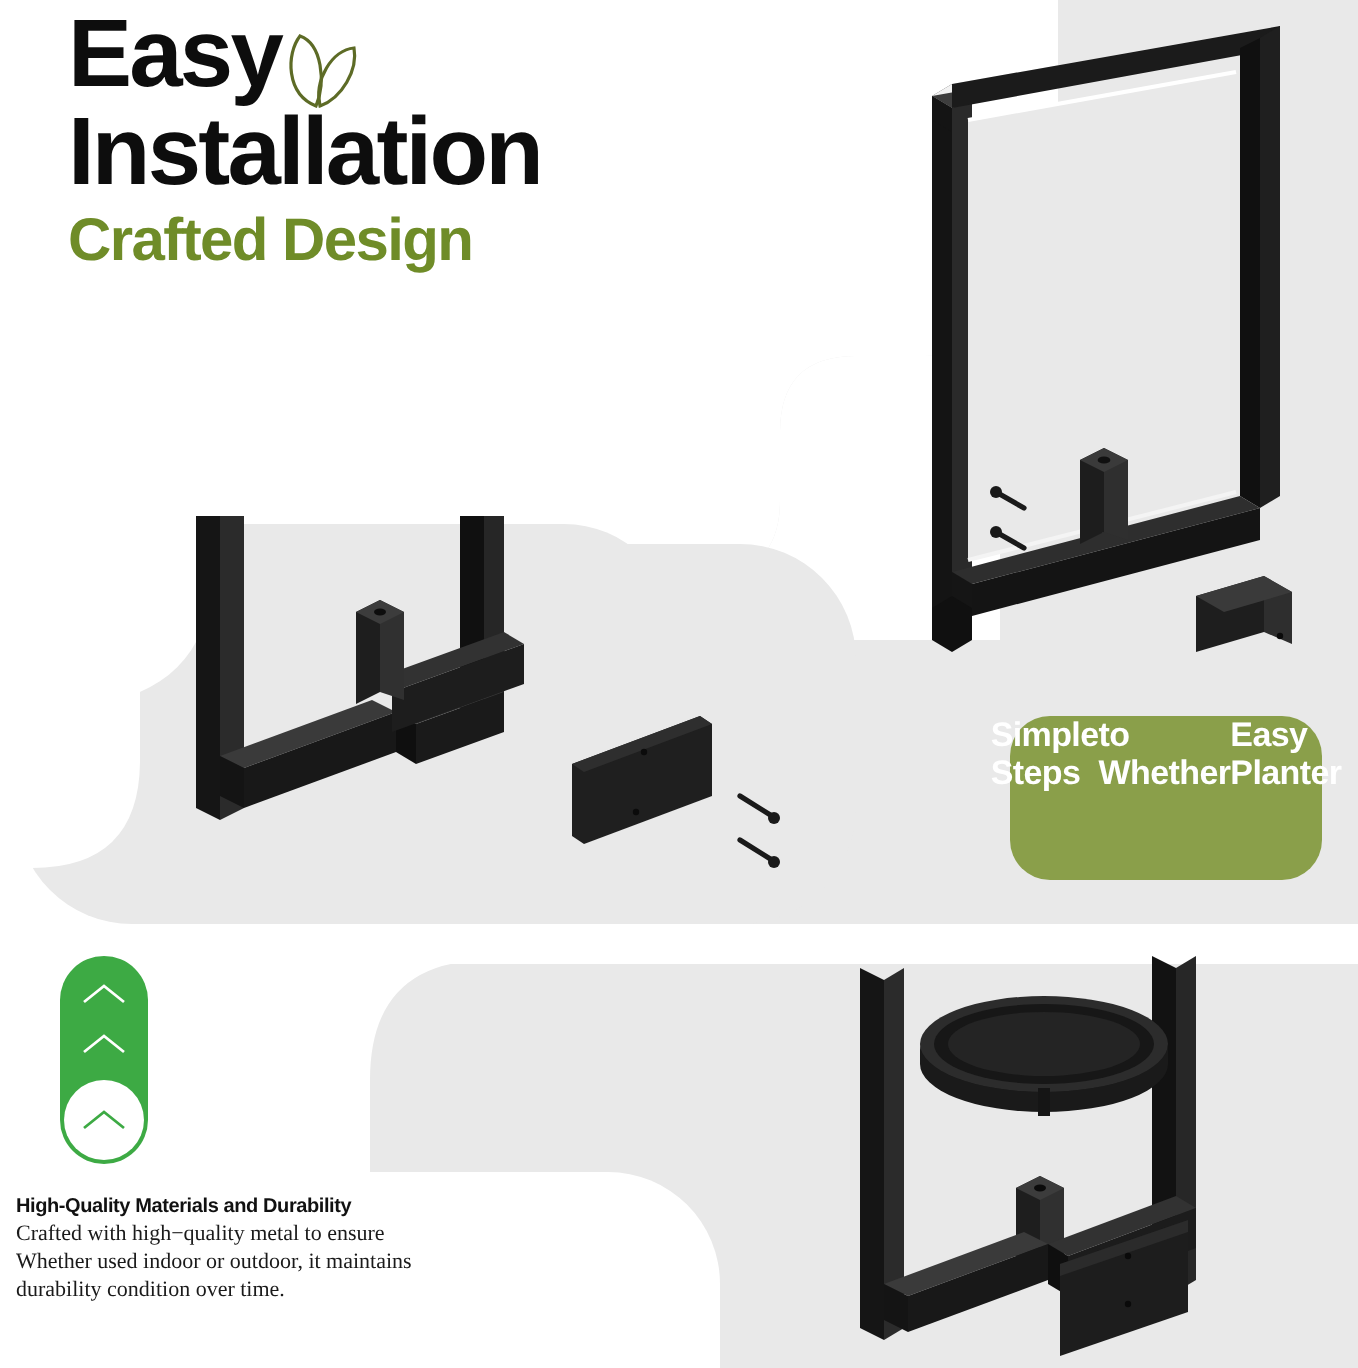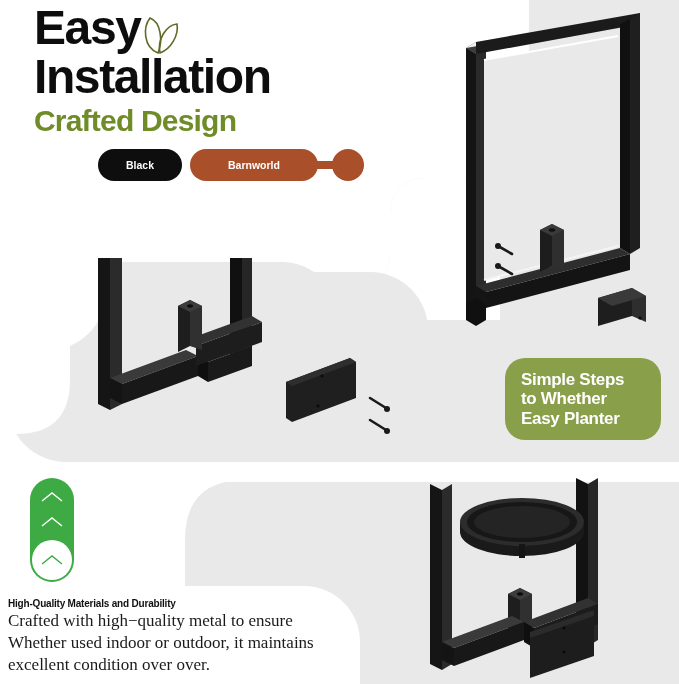--- a/index.html
+++ b/index.html
@@ -99,21 +99,21 @@
   #barn-halo{
     position:absolute;left:186px;top:140px;width:60px;height:50px;
     border-radius:50%;background:transparent;
     box-shadow:0 0 0 6px #ffffff;z-index:-1;
   }
 
   
   #badge{
     position:absolute;left:505px;top:358px;width:156px;height:82px;
     background:#8a9f4a;border-radius:20px;
-    display:flex;flex-direction:column;justify-content:center;
+    display:flex;justify-content:center;
     padding:0 16px;box-sizing:border-box;
   }
   #badge span{
     color:#ffffff;font-size:17px;font-weight:700;line-height:1.14;
     letter-spacing:-0.3px;
   }
 
   
   #scroll-pill{
     position:absolute;left:30px;top:478px;width:44px;height:104px;
@@ -129,21 +129,21 @@
   }
 
   
   #copy{position:absolute;left:8px;top:598px;width:330px;}
   #copy-title{
     font-size:10px;font-weight:700;color:#111;letter-spacing:-0.2px;
     margin:0 0 1px 0;
   }
   #copy-body{
     font-family:"Liberation Serif", serif;
-    font-size:17px;color:#1a1a1a;line-height:1.28;margin:0;
+    font-size:11px;color:#1a1a1a;line-height:1.28;margin:0;
   }
   #copy-body div{white-space:nowrap;}
 
   
   .illo{position:absolute;}
   #illo-frame{left:440px;top:8px;width:239px;height:340px;}
   #illo-ubase{left:90px;top:258px;width:340px;height:200px;}
   #illo-tray{left:400px;top:470px;width:279px;height:214px;}
 </style>
 </head>
@@ -181,30 +181,20 @@
     <div class="h-line2">Installation</div>
     <div class="h-line3">Crafted Design</div>
   </div>
 
   <svg id="leaf-icon" viewBox="0 0 46 44">
     <path d="M21,40 C6,34 6,14 13,5 C24,9 26,28 21,40 Z" fill="none" stroke="#5d6b26" stroke-width="1.6"></path>
     <path d="M23,40 C34,36 42,22 40,11 C29,12 20,27 23,40 Z" fill="none" stroke="#5d6b26" stroke-width="1.6"></path>
   </svg>
 
   <div id="barn-halo"></div>
-  <div id="swatch-row">
-    <div class="swatch" id="swatch-black">
-      <span>Black</span>
-    </div>
-    <div class="swatch" id="swatch-barn">
-      <span>Barnworld</span>
-      <span id="barn-neck"></span>
-      <span id="barn-knob"></span>
-    </div>
-  </div>
 
   <svg class="illo" id="illo-frame" viewBox="0 0 239 340">
 
     <g>
 
       <polygon points="26,40 36,46 36,310 26,304" fill="#141414"></polygon>
       <polygon points="36,46 46,40 46,304 36,310" fill="#2a2a2a"></polygon>
       <polygon points="26,40 36,34 46,40 36,46" fill="#3d3d3d"></polygon>
 
       <polygon points="26,40 36,34 200,5 190,11" fill="#f2f2f2"></polygon>
@@ -342,17 +332,17 @@
         <polyline points="2,10 12,2 22,10" fill="none" stroke="#3daa44" stroke-width="1.4"></polyline>
       </svg>
     </div>
   </div>
 
   <div id="copy">
     <div id="copy-title">High-Quality Materials and Durability</div>
     <div id="copy-body">
       <div>Crafted with high−quality metal to ensure</div>
       <div>Whether used indoor or outdoor, it maintains</div>
-      <div>excellent condition over over.</div>
+      <div>durability condition over time.</div>
     </div>
   </div>
 
 </div>
 
 </body></html>

